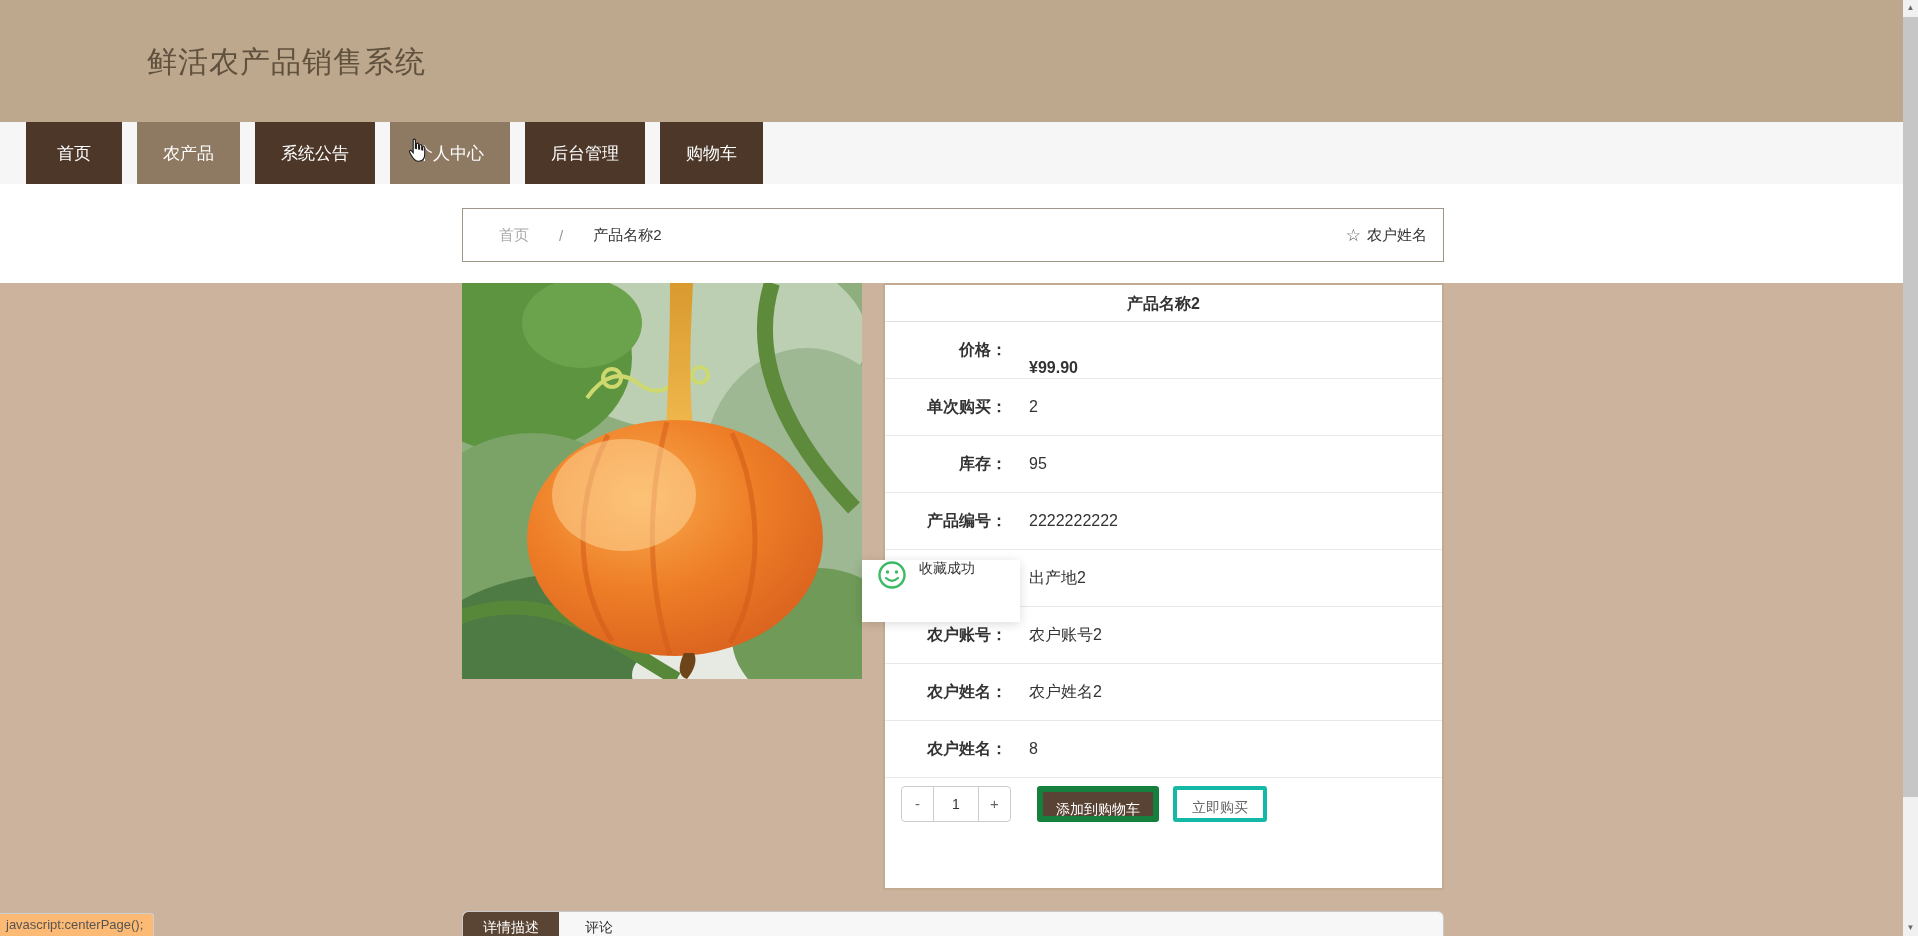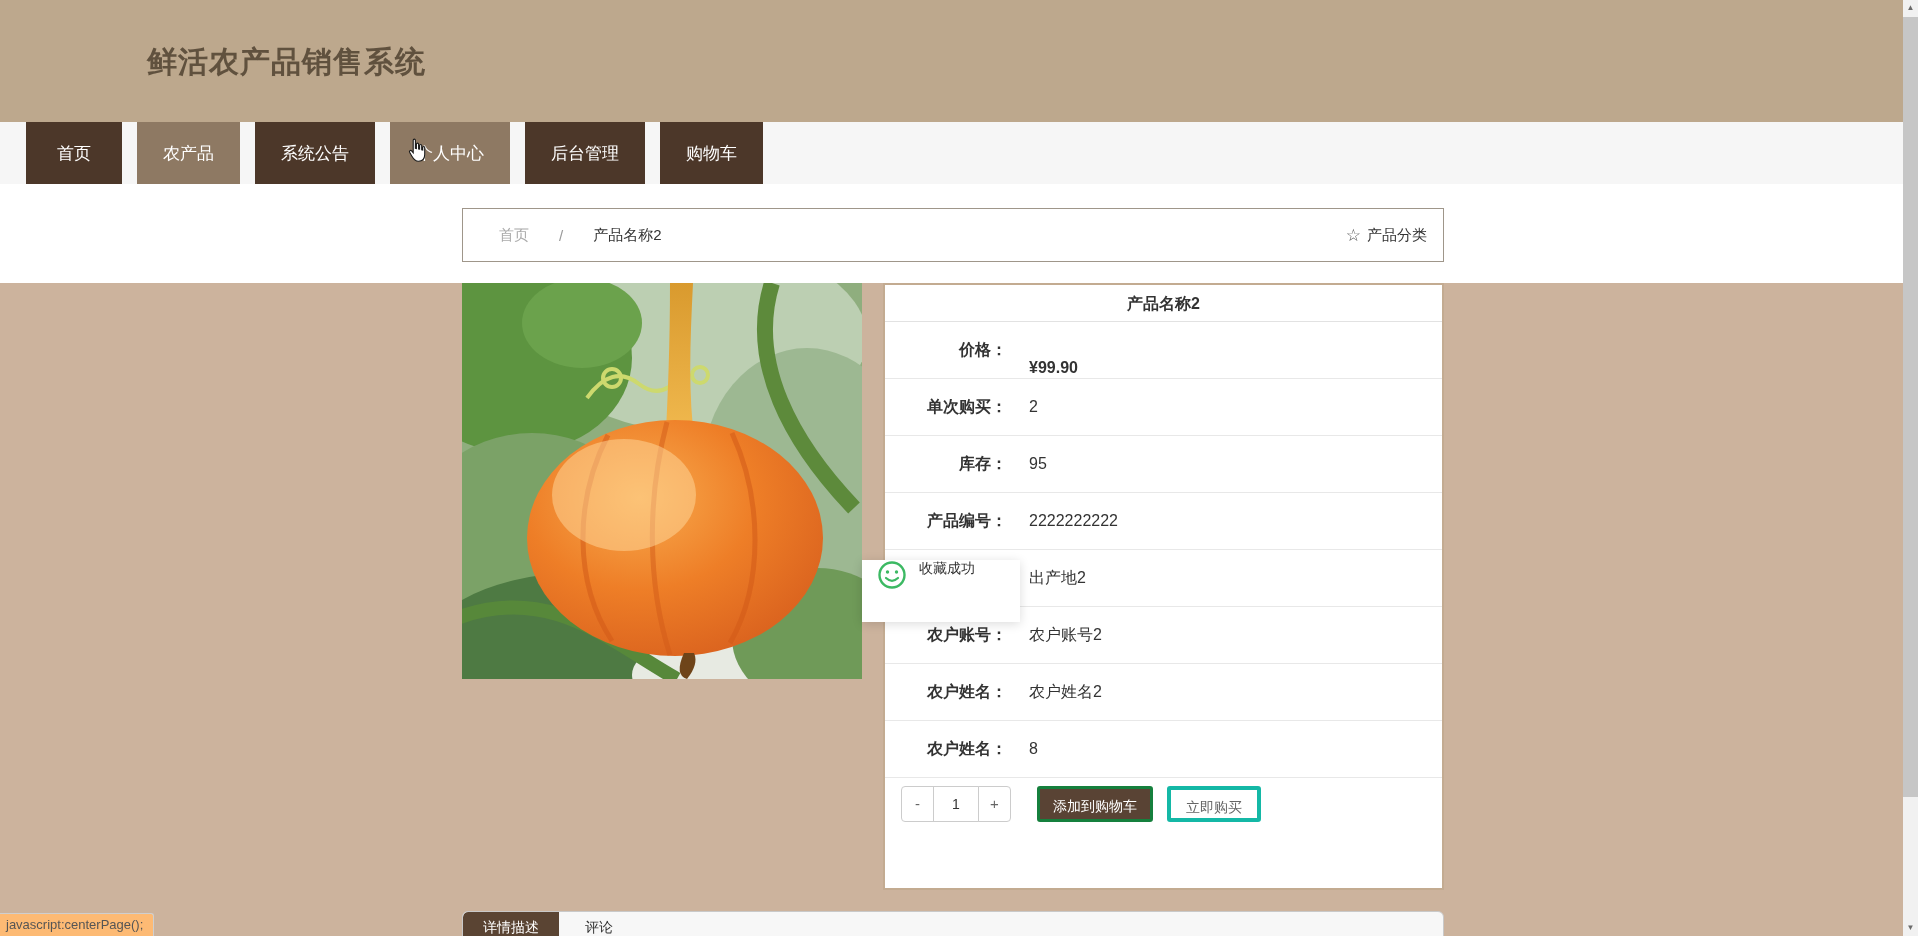--- a/index.html
+++ b/index.html
@@ -1,21 +1,21 @@
 <!DOCTYPE html>
 <html><head>
 <meta charset="utf-8">
 <style>
   * { margin:0; padding:0; box-sizing:border-box; }
   html,body { width:1918px; height:936px; overflow:hidden; }
   body { position:relative; background:#ccb39d; font-family:"Liberation Sans","DejaVu Sans",sans-serif; color:#333; }
 
   
   .header { position:absolute; left:0; top:0; width:1903px; height:122px; background:#bda88d; }
-  .site-title { position:absolute; left:147px; top:42px; font-size:30px; font-weight:bold; color:#60513e; letter-spacing:1px; }
+  .site-title { position:absolute; left:147px; top:42px; font-size:30px; font-weight:normal; color:#60513e; letter-spacing:1px; }
 
   
   .nav { position:absolute; left:0; top:122px; width:1903px; height:62px; background:#f6f6f6; display:flex; align-items:stretch; padding-left:26px; gap:15px; }
   .nav-tab { min-width:96px; padding:0 26px; display:flex; align-items:center; justify-content:center; background:#4c3729; color:#fff; font-size:17px; cursor:pointer; white-space:nowrap; }
   .nav-tab.light { background:#8e7963; }
 
   
   .cursor { position:absolute; left:405px; top:138px; z-index:60; }
 
   
@@ -36,21 +36,21 @@
   .trow { height:57px; display:flex; align-items:center; border-bottom:1px solid #e8e8e8; font-size:16px; padding-left:20px; }
   .tlabel { width:102px; text-align:right; color:#333;font-weight:bold; }
   .tvalue { margin-left:22px; color:#333; }
   .tvalue.bold { font-weight:bold;margin-top:36px; }
   .actions { height:52px; display:flex; align-items:center; padding-left:16px; border-bottom:none; }
   .step { display:flex; }
   .step-btn { width:33px; height:36px; line-height:34px; text-align:center; border:1px solid #ccc; color:#666; font-size:15px; background:#fff; cursor:pointer; }
   .step-btn.minus { border-radius:4px 0 0 4px; }
   .step-btn.plus  { border-radius:0 4px 4px 0; margin-left:-1px; }
   .step-qty { width:46px; height:36px; line-height:34px; text-align:center; border:1px solid #ccc; margin-left:-1px; font-size:14px; color:#333; background:#fff; }
-  .btn-cart { margin-left:26px; height:36px; padding:0 13px; background:#594334; border:3px solid #15803d; color:#fff; font-size:14px; border-radius:3px; cursor:pointer; line-height:34px;text-align:center; }
+  .btn-cart { margin-left:26px; height:36px; padding:0 13px; background:#594334; border:6px solid #15803d; color:#fff; font-size:14px; border-radius:3px; cursor:pointer; line-height:34px;text-align:center; }
   .btn-buy { margin-left:14px; height:36px; padding:0 15px; background:#fff; border:4px solid #14b8a6; color:#666; font-size:14px; border-radius:3px; cursor:pointer; line-height:34px; }
 
   
   .toast { position:absolute; left:862px; top:560px; width:158px; height:62px; background:#fff; box-shadow:0 2px 10px rgba(0,0,0,0.14); display:flex; align-items:flex-start; padding-left:15px; z-index:40; }
   .toast-text { margin-left:12px; font-size:14px; color:#333; }
 
   
   .detail { position:absolute; left:462px; top:911px; width:982px; height:70px; background:#f7f7f7; border:1px solid #c9c9c9; border-radius:6px 6px 0 0; overflow:hidden; display:flex; }
   .dtab { padding:7px 0 20px; width:96px; text-align:center; font-size:14px; color:#333; cursor:pointer; }
   .dtab.active { background:#5a4433; color:#fff; border-radius:5px 0 0 0; }
@@ -88,21 +88,21 @@
   </svg>
 </div>
 
 <div class="band"></div>
 <div class="crumbbox">
   <span class="crumb-home">首页</span>
   <span class="crumb-sep">/</span>
   <span class="crumb-current">产品名称2</span>
   <span class="crumb-fav">
     <span class="star">☆</span>
-    <span>产品分类</span>
+    <span>农户姓名</span>
   </span>
 </div>
 
 <div class="photo">
   <svg width="400" height="396" viewBox="0 0 400 396">
     <defs>
       <radialGradient id="pg" cx="38%" cy="33%" r="78%">
         <stop offset="0%" stop-color="#f8ab4e"></stop>
         <stop offset="50%" stop-color="#ee7e27"></stop>
         <stop offset="100%" stop-color="#d75e1d"></stop>

